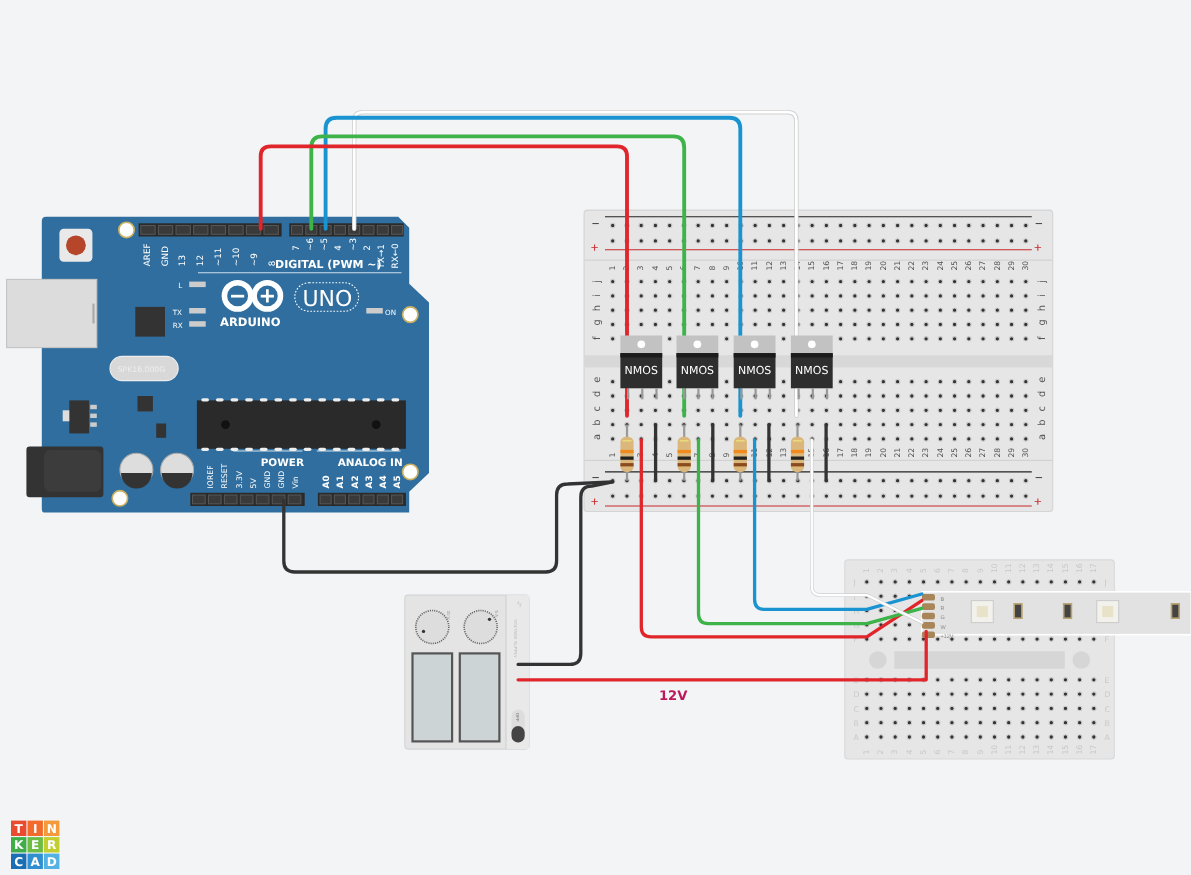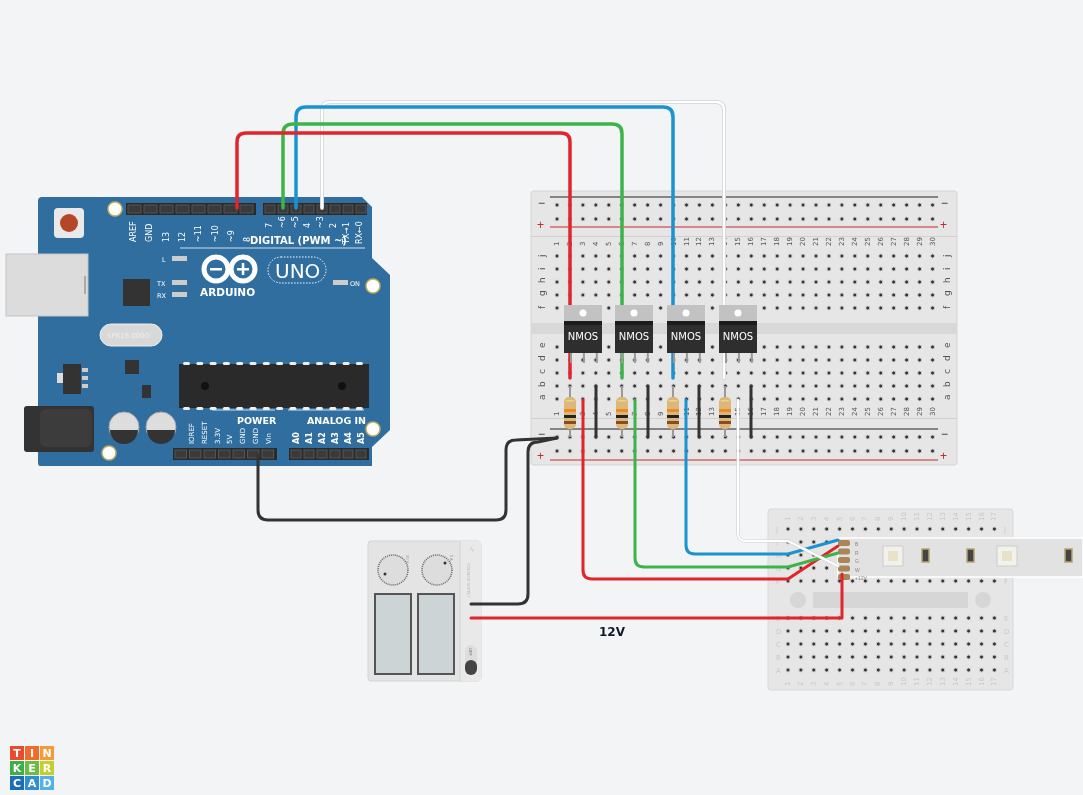--- a/index.html
+++ b/index.html
@@ -1,21 +1,21 @@
 <!DOCTYPE html>
 <html><head>
 <meta charset="utf-8">
 <style>
   html,body{margin:0;padding:0;background:#f3f4f6;}
   body{width:1083px;height:795px;overflow:hidden;position:relative;font-family:"Liberation Sans",sans-serif;}
   #scene{position:absolute;left:0;top:0;}
   .lbl{font-family:"DejaVu Sans",sans-serif;}
   .logo{position:absolute;left:10px;top:746px;display:grid;grid-template-columns:repeat(3,14px);grid-gap:1px;}
   .logo div{width:14px;height:14px;color:#fff;font:bold 11px "DejaVu Sans",sans-serif;display:flex;align-items:center;justify-content:center;}
-  .v12{position:absolute;left:599px;top:625px;font:bold 12px "DejaVu Sans",sans-serif;color:#0f172a;}
+  .v12{position:absolute;left:599px;top:625px;font:bold 12px "DejaVu Sans",sans-serif;color:#be185d;}
 </style>
 </head>
 <body>
 
 <svg id="scene" width="1083" height="795" viewBox="0 0 1083 795">
 
   <g id="arduino">
     <path d="M40 197 L362 197 L372 207 L372 258 L390 275 L390 430 L372 447 L372 466 L40 466 Q38 466 38 462 L38 201 Q38 197 42 197 Z" fill="#2f6e9e"></path>
 
     <rect x="6" y="254" width="82" height="62" fill="#dcdcdc" stroke="#c4c4c4"></rect>

